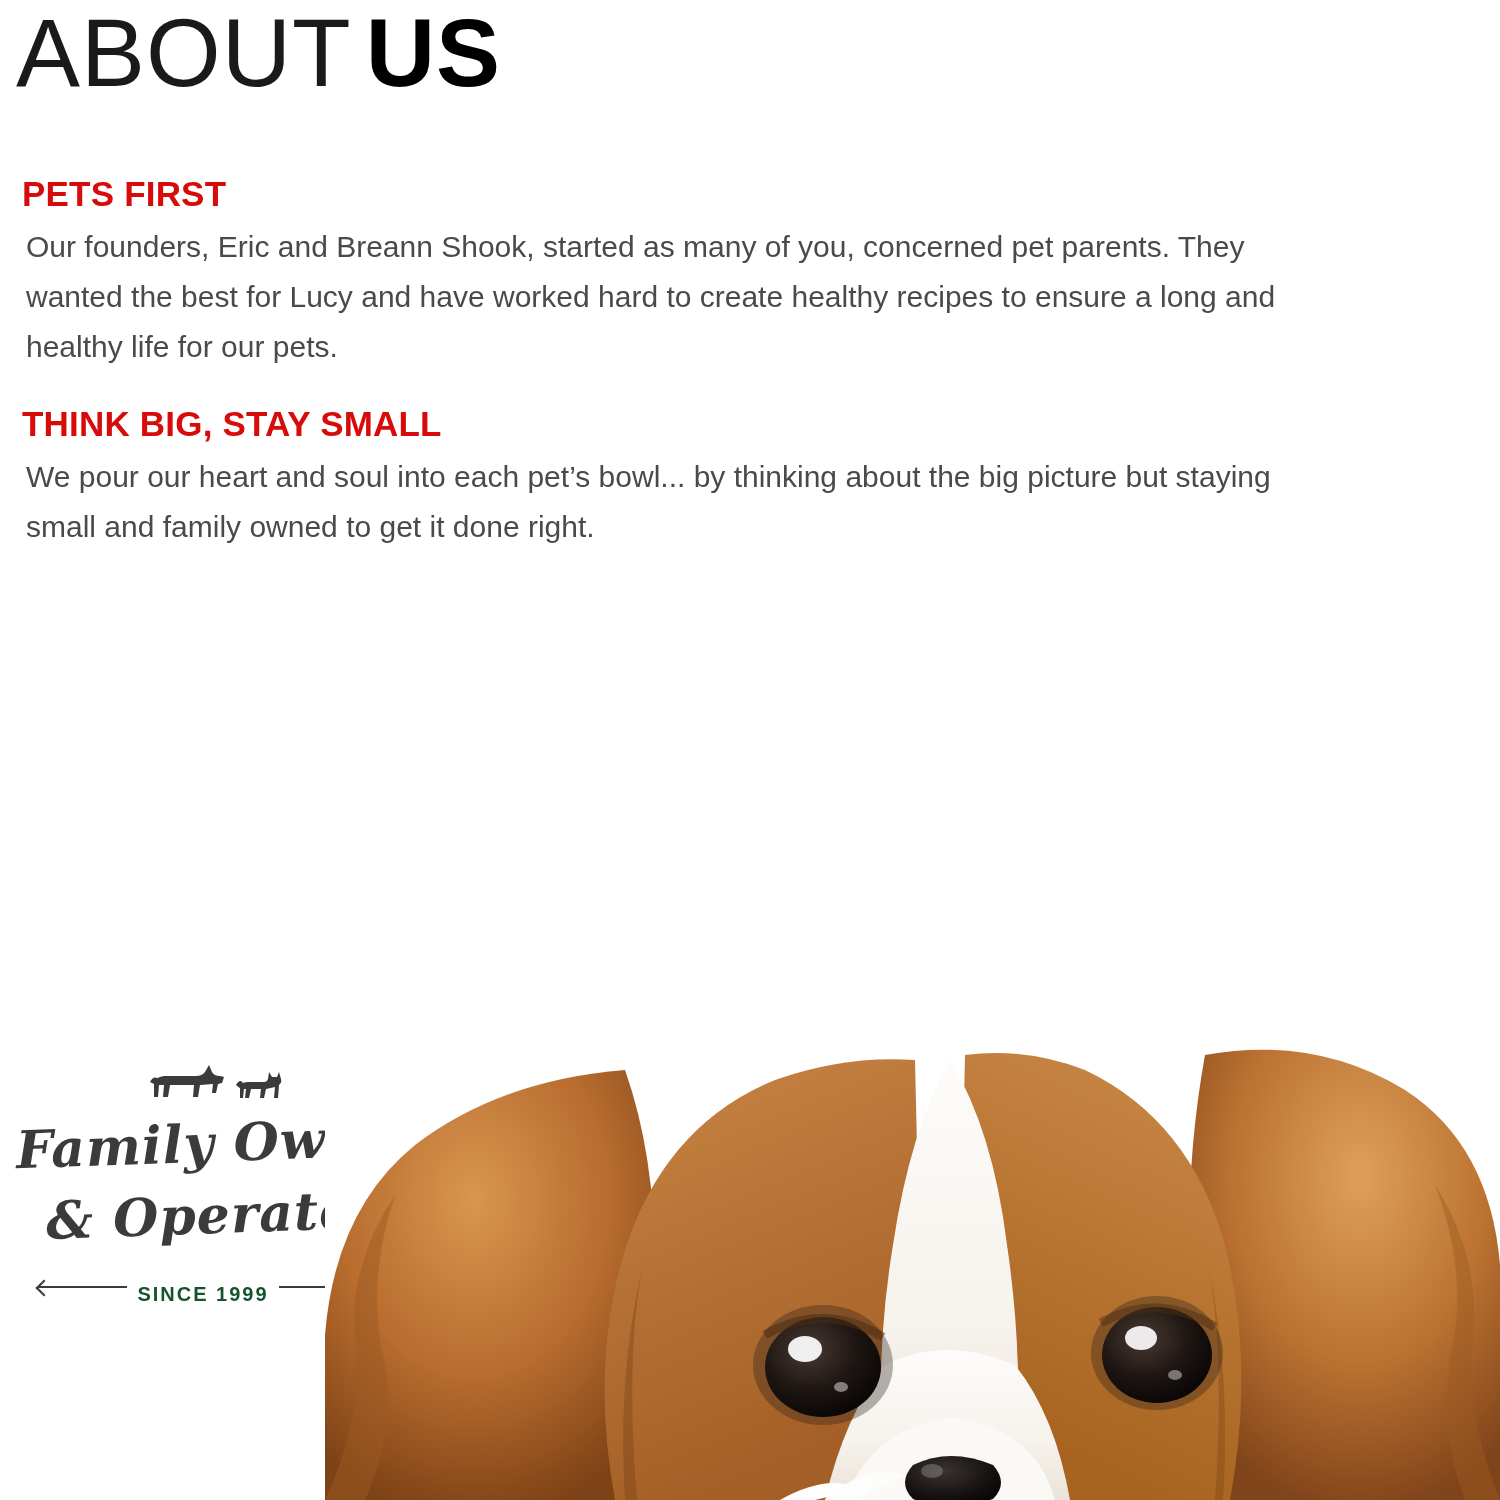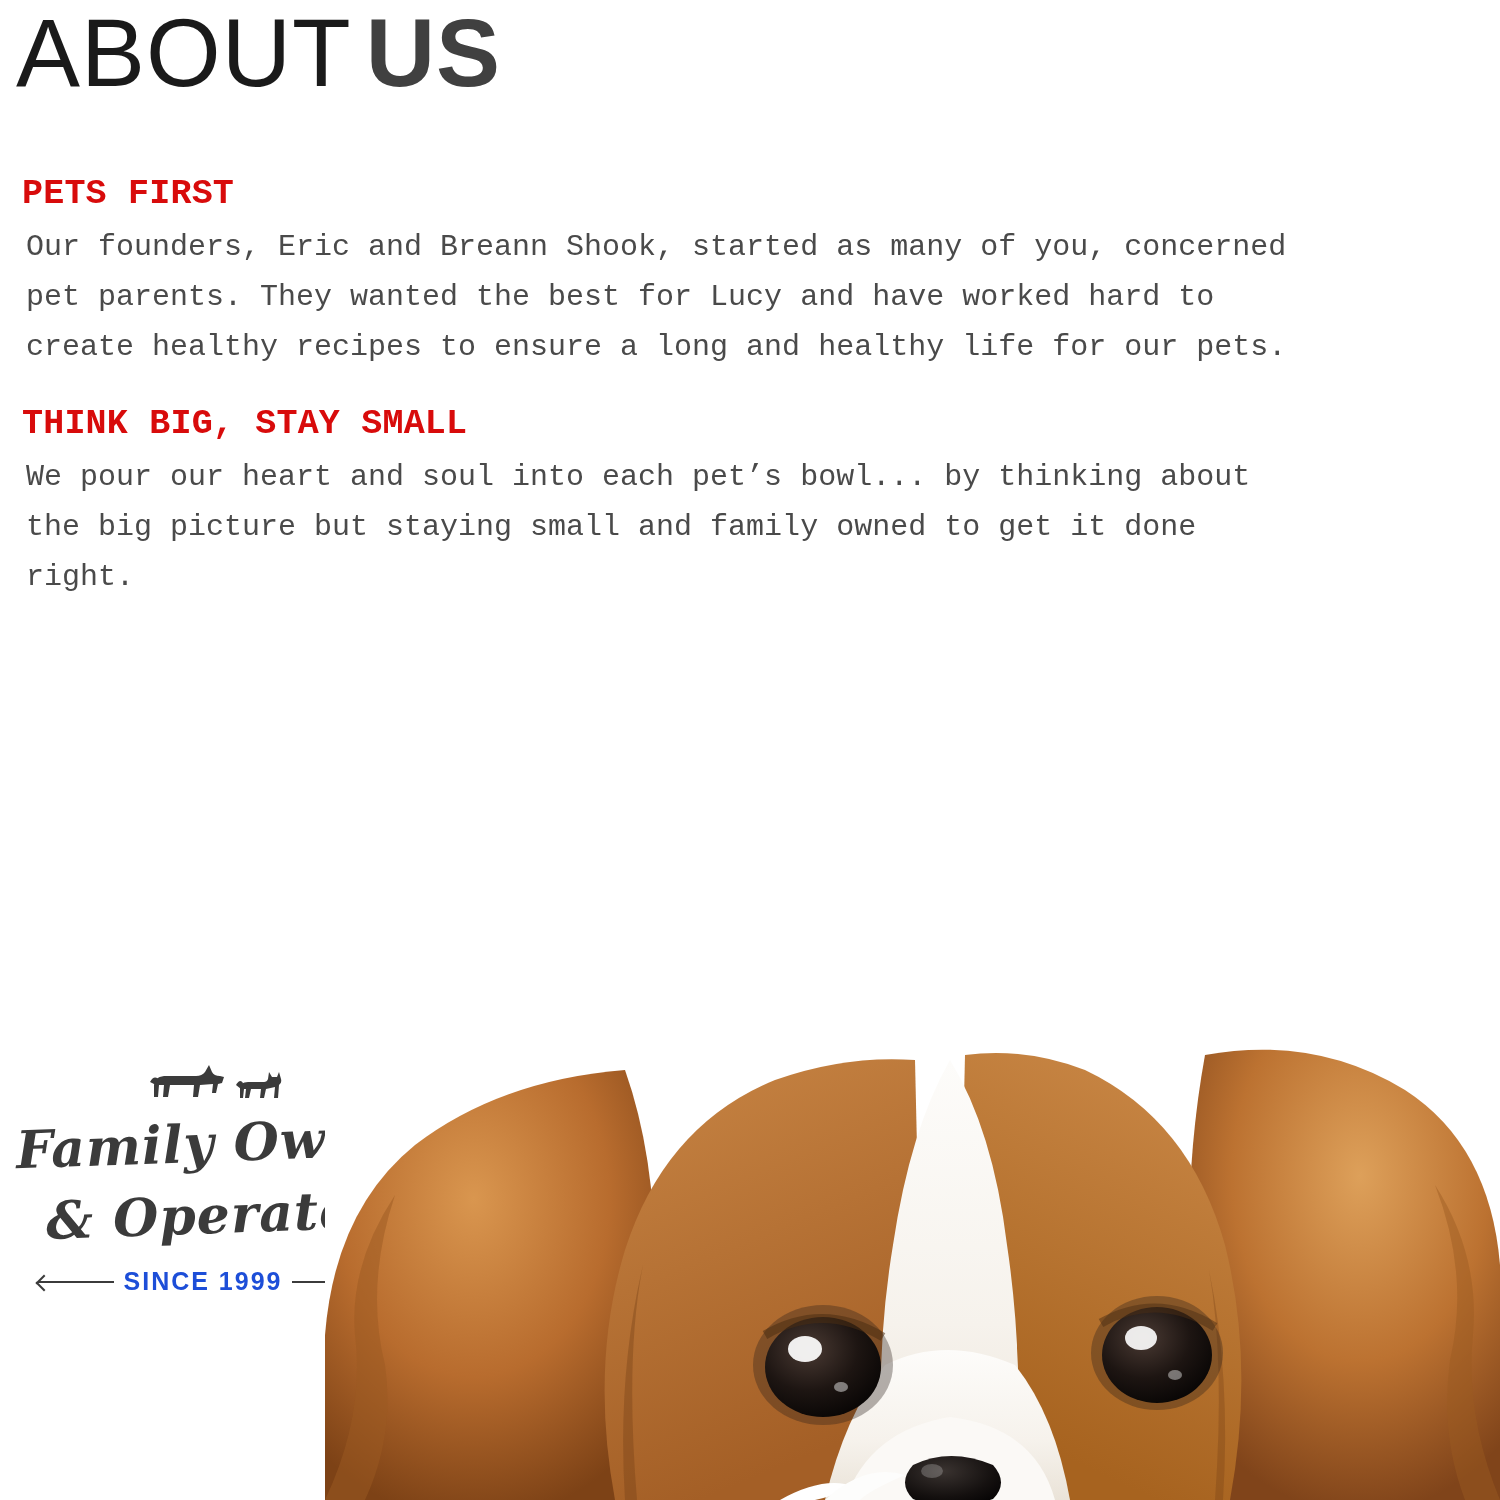--- a/index.html
+++ b/index.html
@@ -27,32 +27,32 @@
     top: -2px;
     font-size: 96px;
     line-height: 110px;
     letter-spacing: 1px;
     font-weight: 300;
     color: #1a1a1a;
     white-space: nowrap;
   }
   .main-title .accent {
     font-weight: 700;
-    color: #404040;
+    color: #000000;
     margin-left: 14px;
   }
 
   
   .content {
     position: absolute;
     left: 22px;
     top: 172px;
     width: 1310px;
   }
-  .section { margin-bottom: 30px; font-family: Liberation Mono, monospace; }
+  .section { margin-bottom: 30px; }
   .section:last-child { margin-bottom: 0; }
 
   .sec-head {
     color: #d80b0b;
     font-weight: 700;
     font-size: 35px;
     line-height: 44px;
     letter-spacing: 0.2px;
     margin: 0 0 6px 0;
   }
@@ -112,25 +112,26 @@
   .badge-since {
     position: absolute;
     left: 30px;
     top: 212px;
     width: 330px;
     display: flex;
     align-items: center;
     gap: 10px;
   }
   .badge-since .txt {
-    font-size: 25px;
+    font-size: 20px;
     font-weight: 700;
     letter-spacing: 2px;
-    color: #1d4ed8;
-    white-space: nowrap;
+    color: #14532d;
+    white-space: nowrap;
+    margin-top: 16px;
   }
   .badge-since .rule {
     flex: 1;
     height: 2px;
     background: #3b3b3b;
     position: relative;
   }
   .badge-since .rule::before {
     content: "";
     position: absolute;

